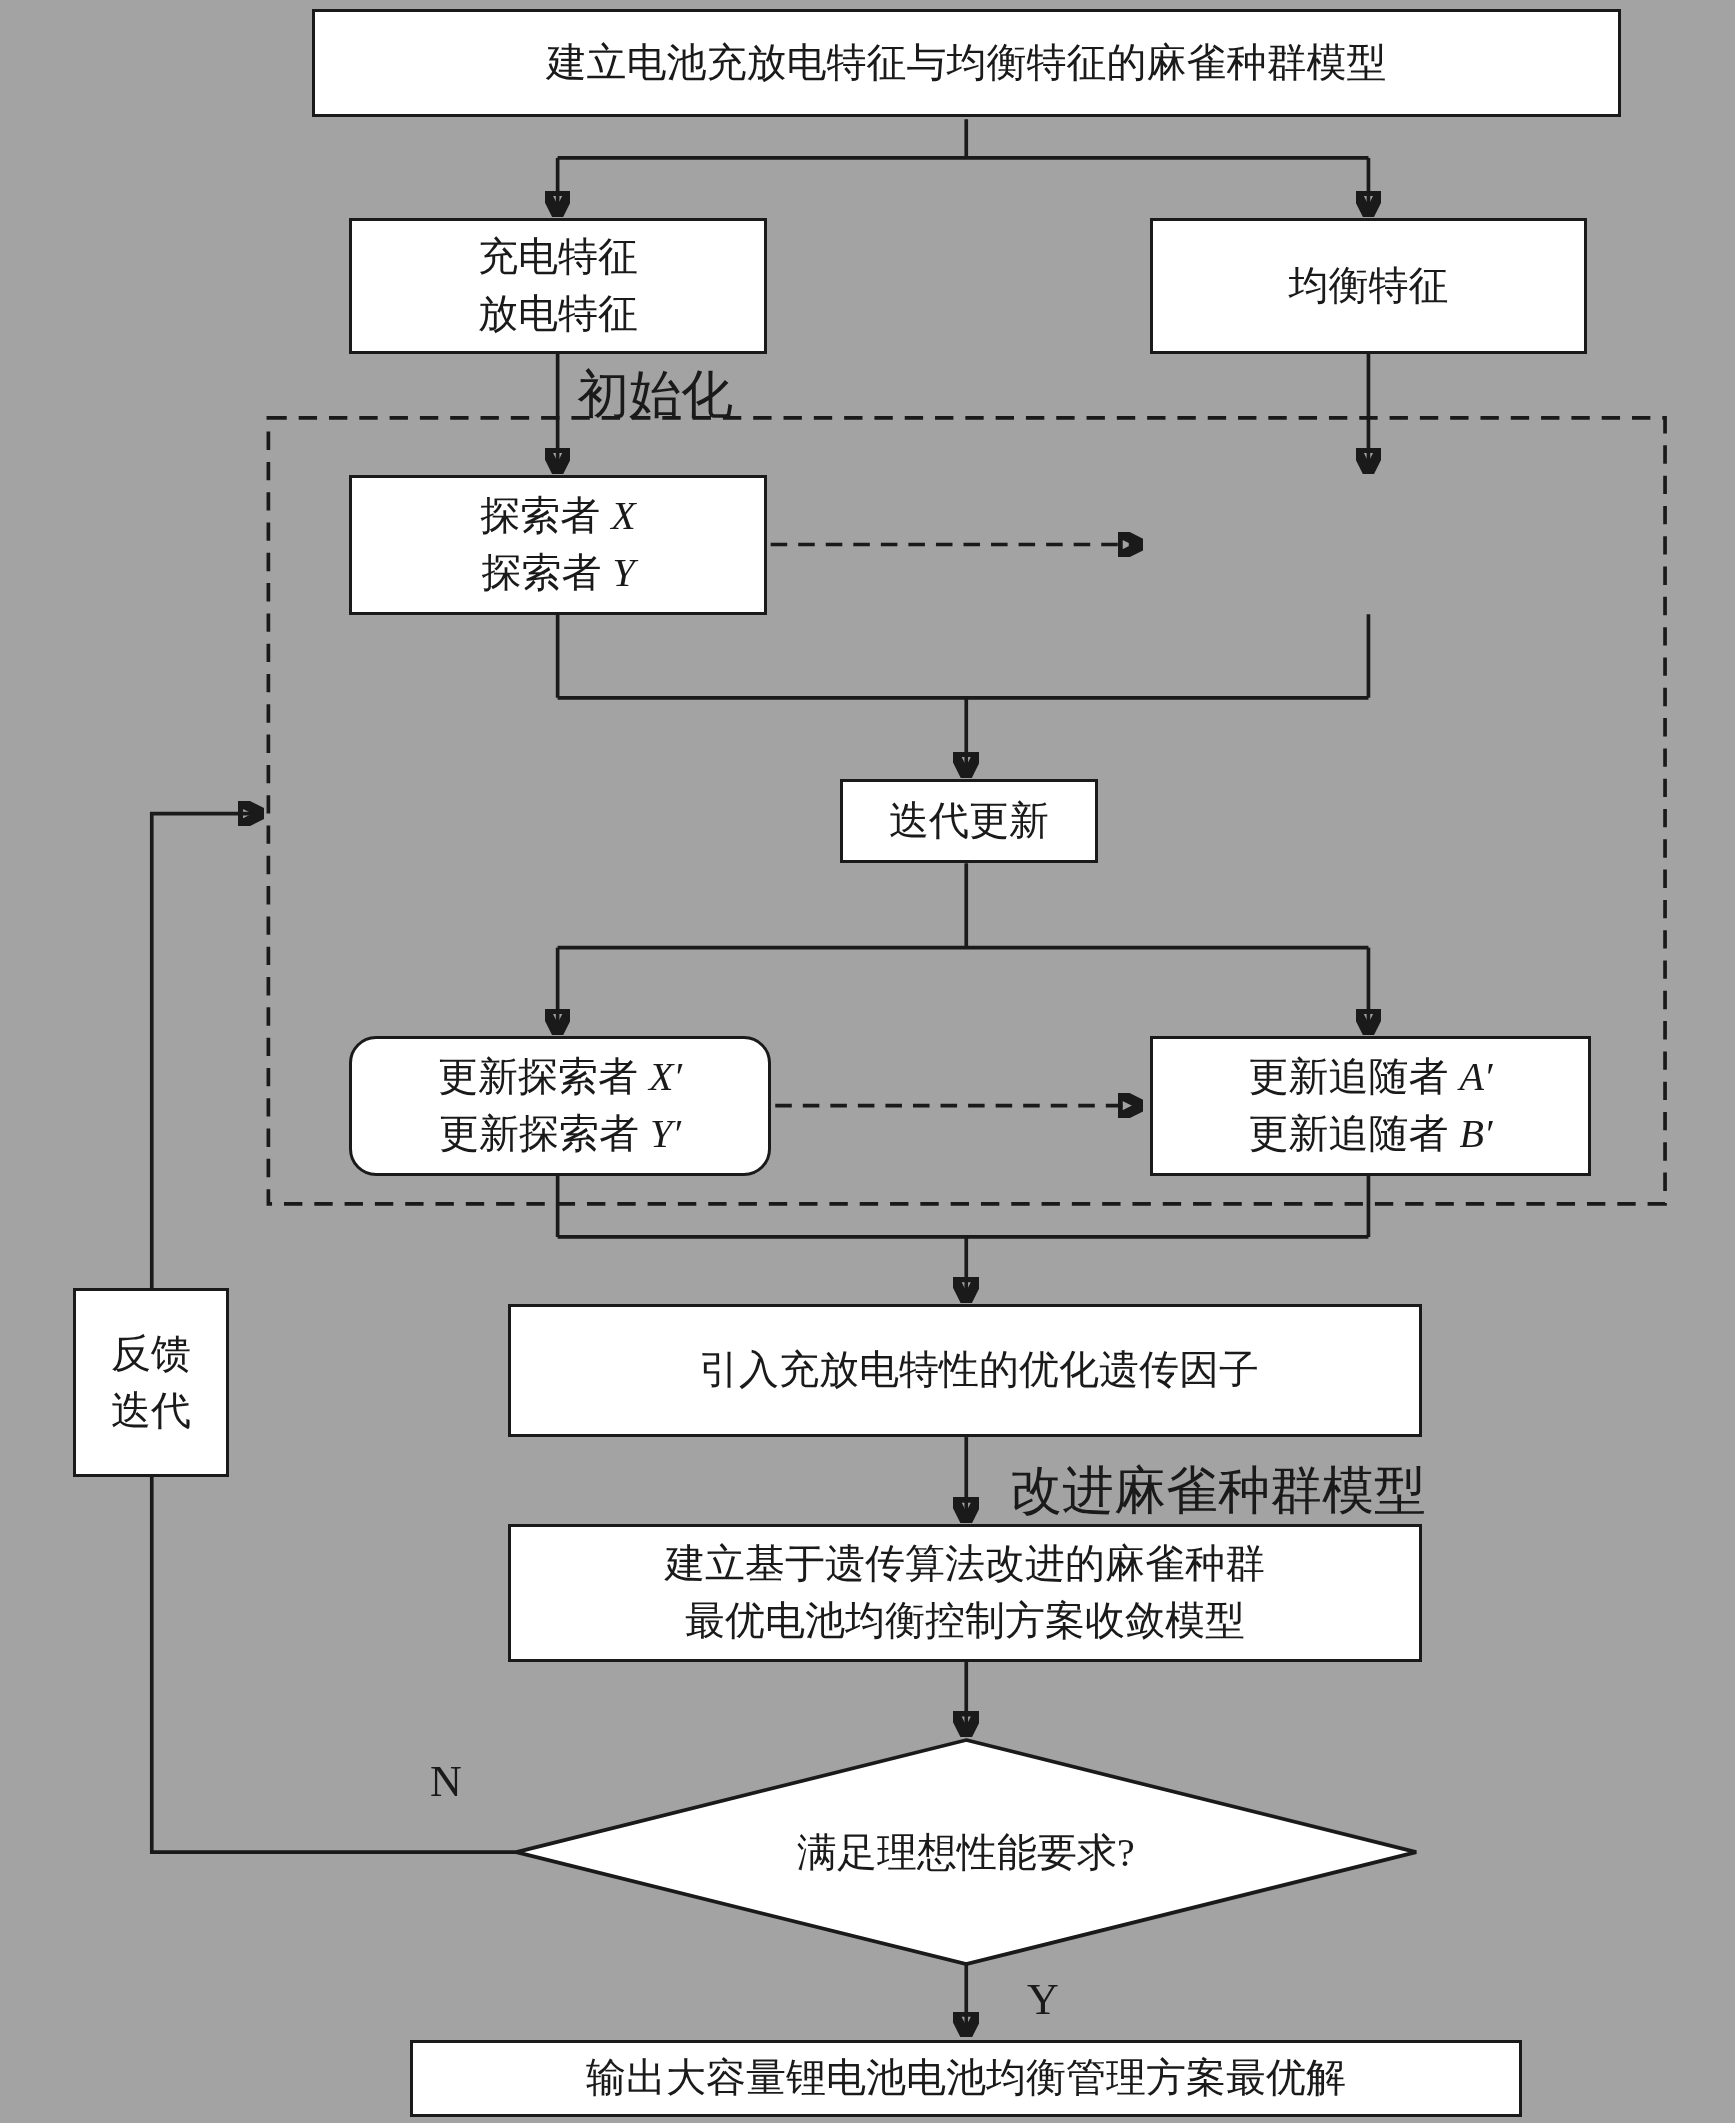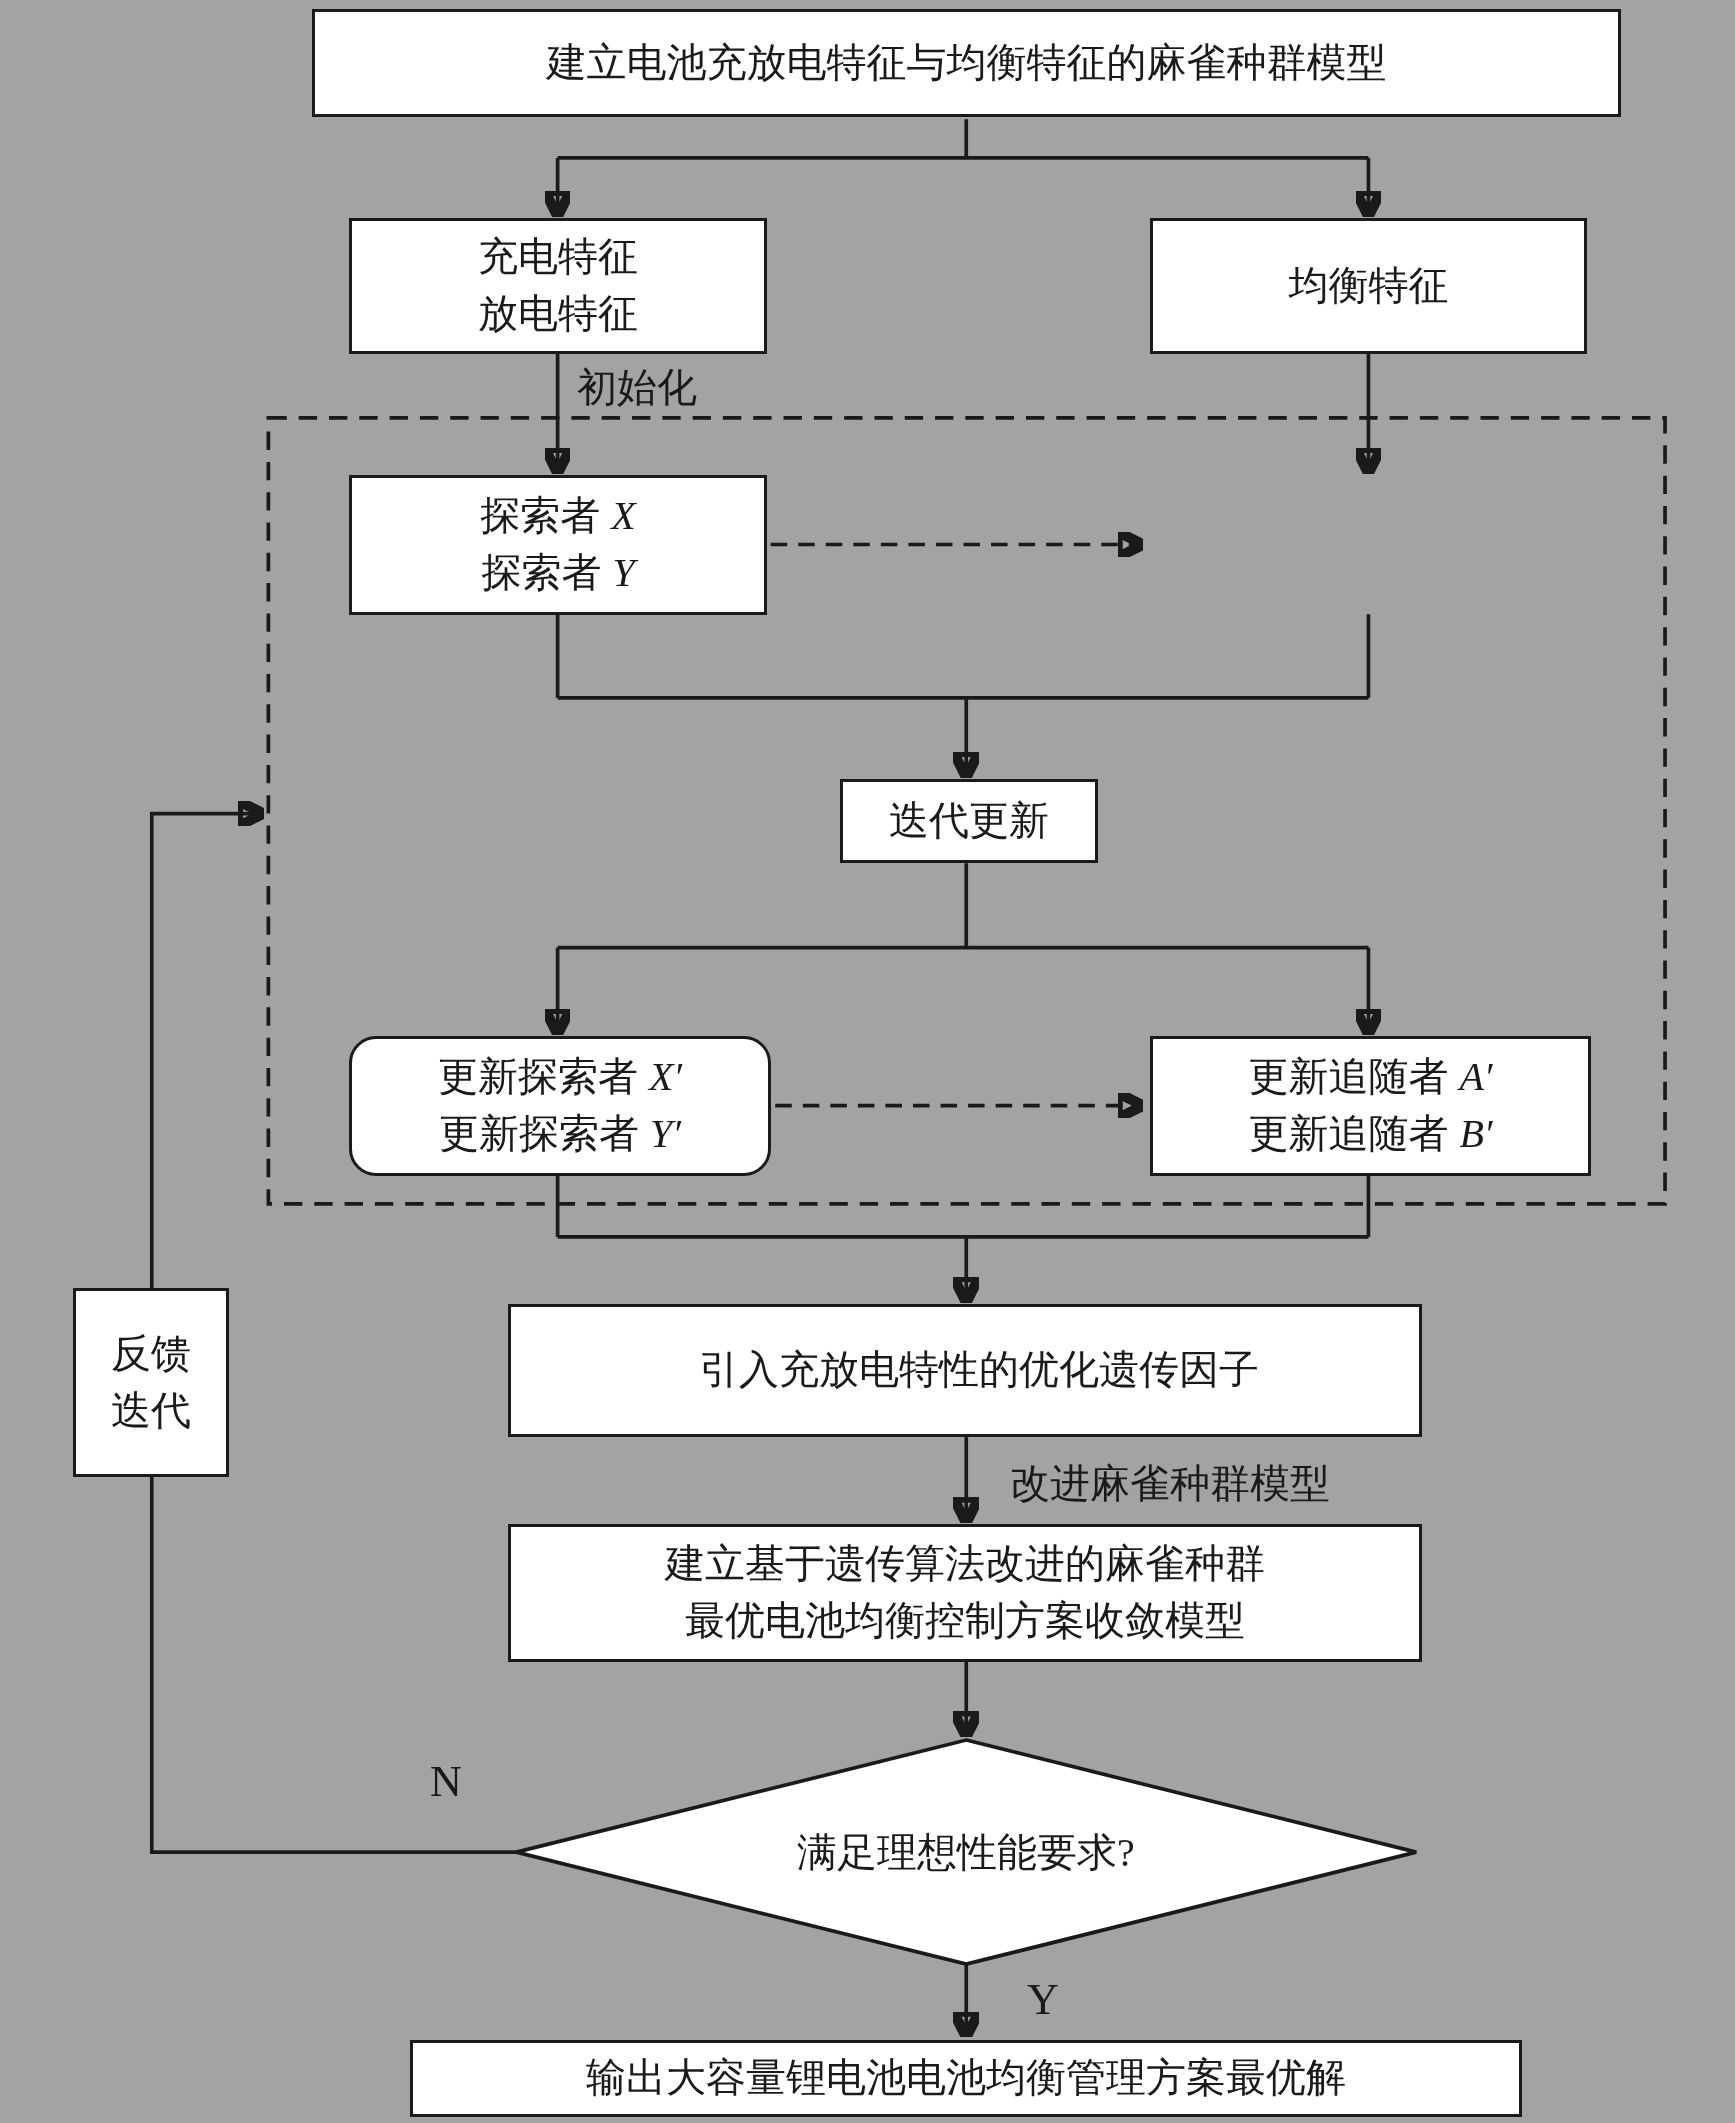--- a/index.html
+++ b/index.html
@@ -38,21 +38,21 @@
     justify-content: center;
     font-size: 40px;
     line-height: 1.42;
     text-align: center;
     white-space: nowrap;
   }
   .box .line { display: block; }
   .var { font-style: italic; margin-left: 11px; }
   .floating-label {
     position: absolute;
-    font-size: 40px;
+    font-size: 52px;
     white-space: nowrap;
     background: transparent;
   }
   .branch-label {
     position: absolute;
     font-size: 44px;
     white-space: nowrap;
   }
   .diamond-label {
     position: absolute;

